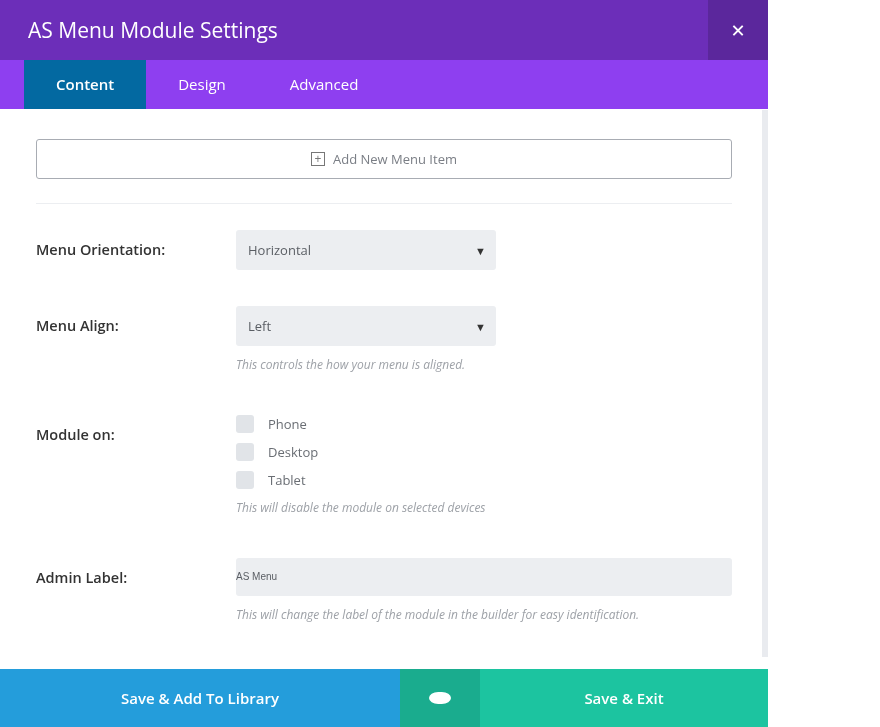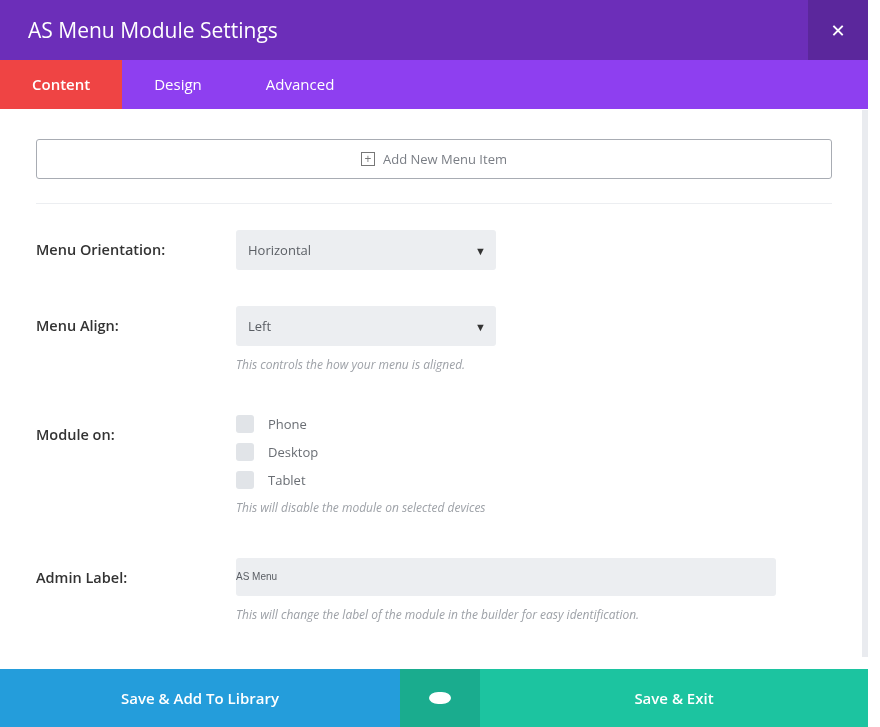--- a/index.html
+++ b/index.html
@@ -1,27 +1,27 @@
 <!DOCTYPE html>
 <html><head>
 <meta charset="utf-8">
 <style>
   * { box-sizing: border-box; margin: 0; padding: 0; }
   html, body { width: 880px; height: 727px; font-family: "Open Sans", Arial, sans-serif; background:#fff; }
-  .modal { width: 868px; height: 727px; display:flex; flex-direction:column; position:relative; }
+  .modal { width: 768px; height: 727px; display:flex; flex-direction:column; position:relative; }
 
   
   .header { background:#6c2eb9; height:60px; display:flex; align-items:center; justify-content:space-between; color:#fff; padding-left:28px; }
   .header-title { font-size:21px; font-weight:400; }
   .close-btn { width:60px; height:60px; background:#5b279c; display:flex; align-items:center; justify-content:center; cursor:pointer; color:#fff; font-size:18px; }
 
   
   .tabs { background:#8e3ff0; height:50px; display:flex; align-items:stretch; }
   .tab { padding:0 32px; display:flex; align-items:center; color:#fff; font-size:15px; cursor:pointer; }
-  .tab.active { background:#ef4444; font-weight:600; }
+  .tab.active { background:#0369a1; font-weight:600;margin-left:24px; }
   .tab.inactive { font-weight:400; }
 
   
   .content { flex:1 1 auto; overflow:auto; padding:30px 36px 40px 36px; position:relative; }
   .content::-webkit-scrollbar { width:6px; }
   .content-inner { position:relative; }
   .right-scroll-track { position:absolute; right:0; top:110px; bottom:70px; width:6px; background:#e9ebef; }
 
   .add-item { border:1px solid #a8acb3; color:#777; height:40px; display:flex; align-items:center; justify-content:center; gap:8px; cursor:pointer; border-radius:3px; margin-bottom:24px; }
   .add-item-icon { width:14px; height:14px; border:1.5px solid #777; display:flex; align-items:center; justify-content:center; font-size:12px; line-height:1; }

